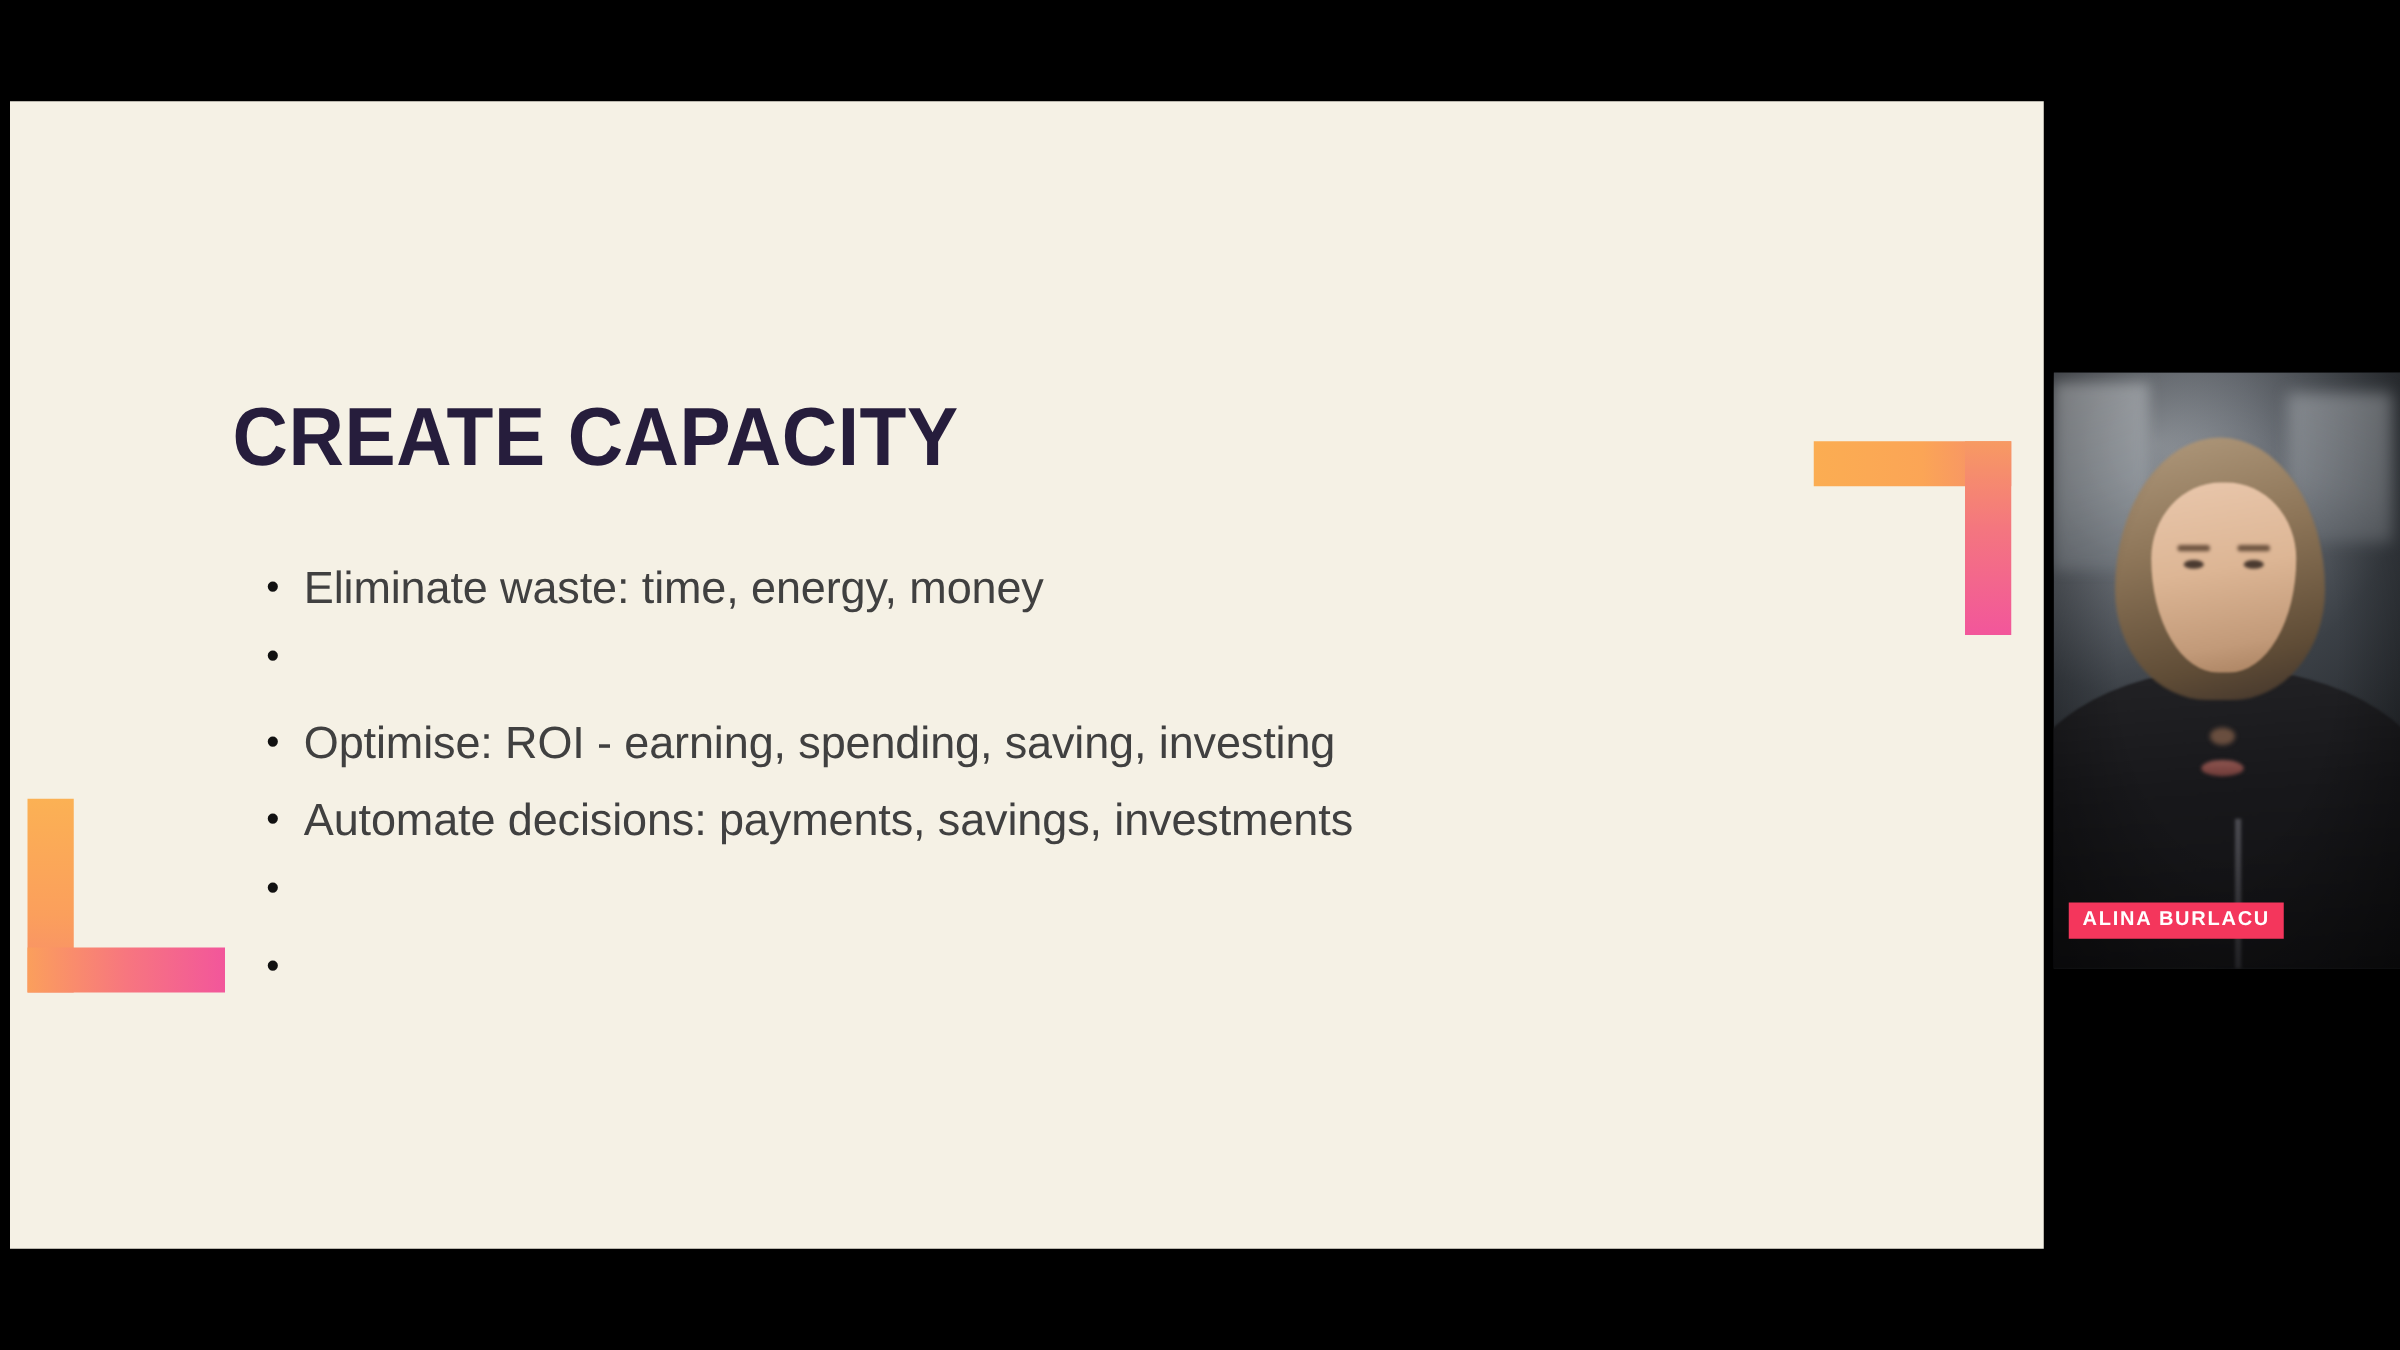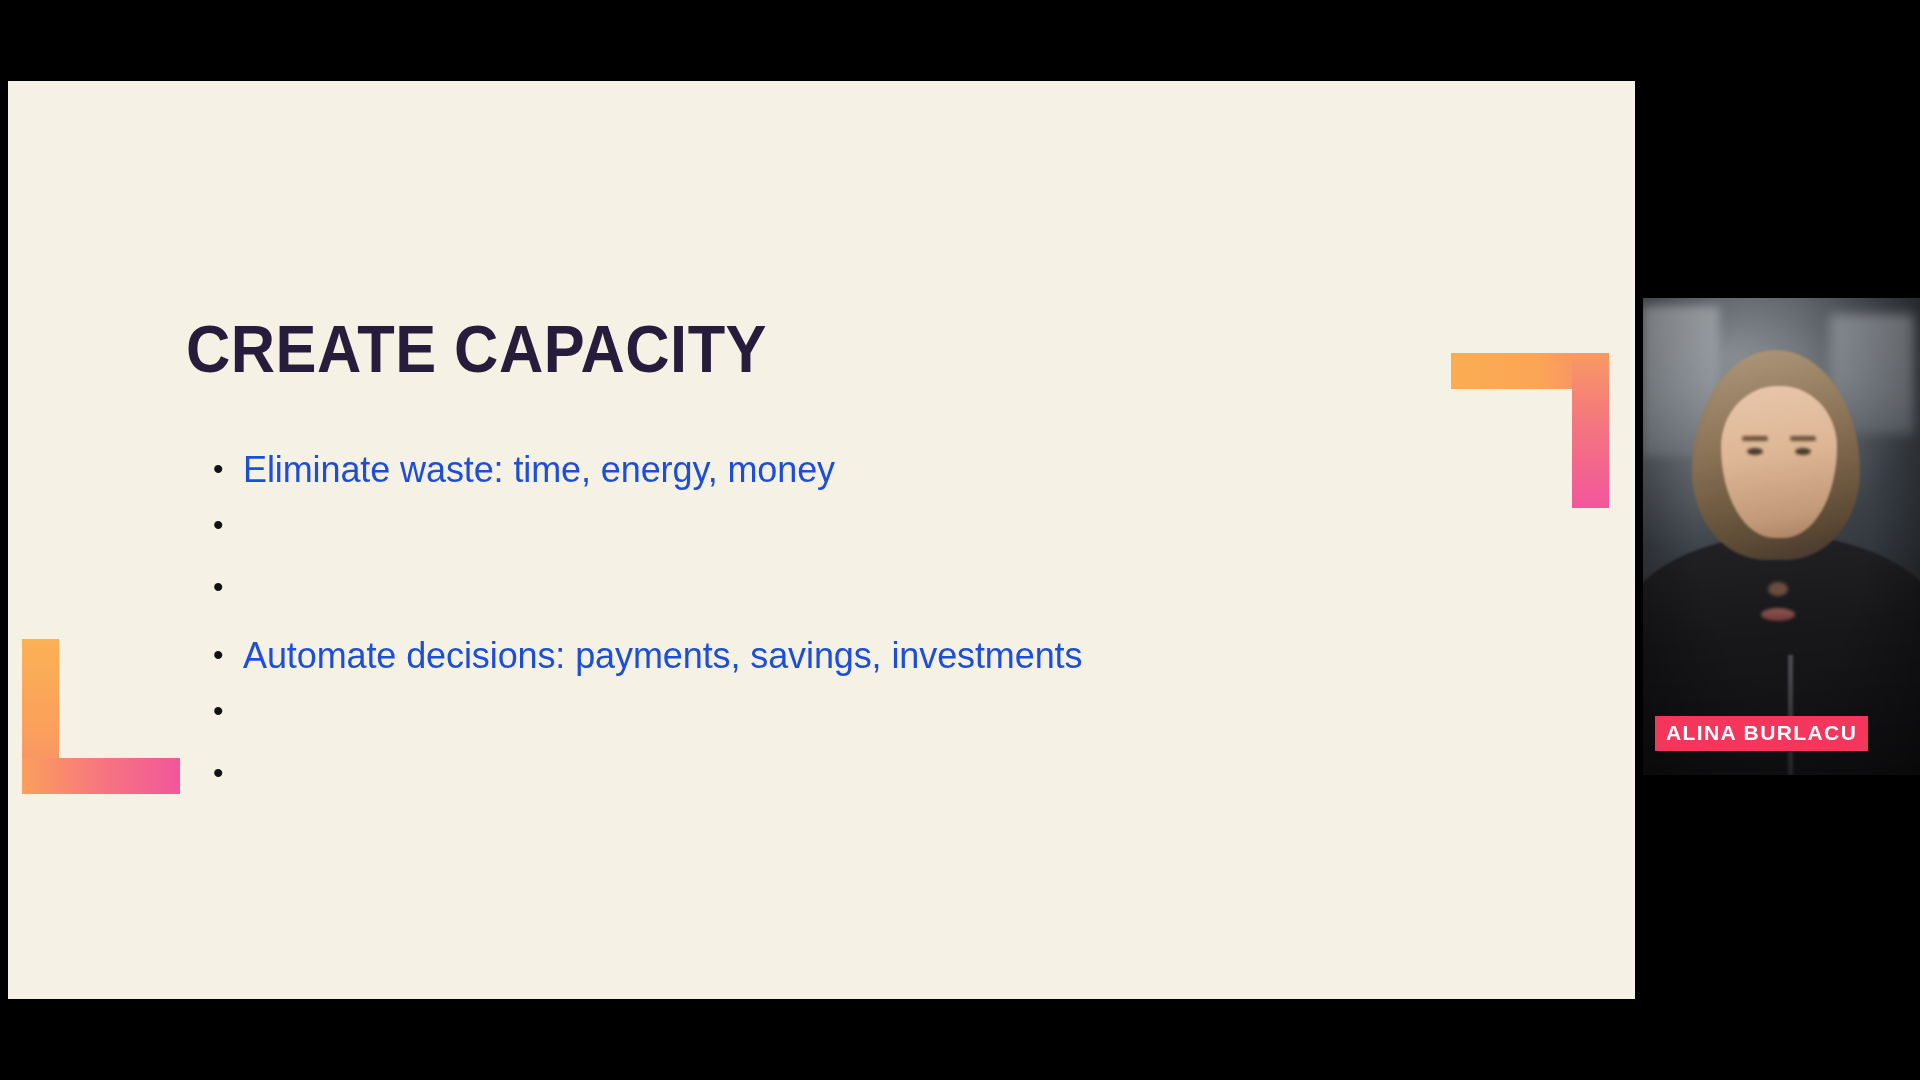--- a/index.html
+++ b/index.html
@@ -49,21 +49,21 @@
     font-size:30px;
     line-height:1;
     color:#111;
     text-align:left;
     position:relative;
     top:-3px;
   }
   .bullet-text {
     font-size:36px;
     line-height:1.08;
-    color:#1d4ed8;
+    color:#404040;
     font-family:"Liberation Sans", sans-serif;
     white-space:nowrap;
     letter-spacing:-0.1px;
   }
 
   
   
   .bracket { position:absolute; }
   #bracket-tr { right:26px; top:272px; width:158px; height:155px; }
   #bracket-tr .arm-h {
@@ -165,21 +165,21 @@
   #photo-vignette {
     position:absolute; inset:0;
     background:radial-gradient(ellipse at 50% 45%, rgba(0,0,0,0) 45%, rgba(0,0,0,.45) 100%);
   }
 
   #speaker-name {
     position:absolute;
     left:12px; bottom:24px;
     background:#f4365c;
     color:#ffffff;
-    font-size:21px;
+    font-size:16px;
     font-weight:bold;
     letter-spacing:1.4px;
     padding:5px 11px 6px 11px;
     font-family:"Liberation Sans", sans-serif;
     white-space:nowrap;
     z-index:5;
   }
 </style>
 </head>
 <body>
@@ -196,20 +196,21 @@
         <span class="bullet-dot">•</span>
         <span class="bullet-text">Eliminate waste: time, energy, money</span>
       </div>
 
       <div class="bullet-row">
         <span class="bullet-dot">•</span>
       </div>
 
       <div class="bullet-row">
         <span class="bullet-dot">•</span>
+        <span class="bullet-text">Optimise: ROI - earning, spending, saving, investing</span>
       </div>
 
       <div class="bullet-row">
         <span class="bullet-dot">•</span>
         <span class="bullet-text">Automate decisions: payments, savings, investments</span>
       </div>
 
       <div class="bullet-row">
         <span class="bullet-dot">•</span>
       </div>

